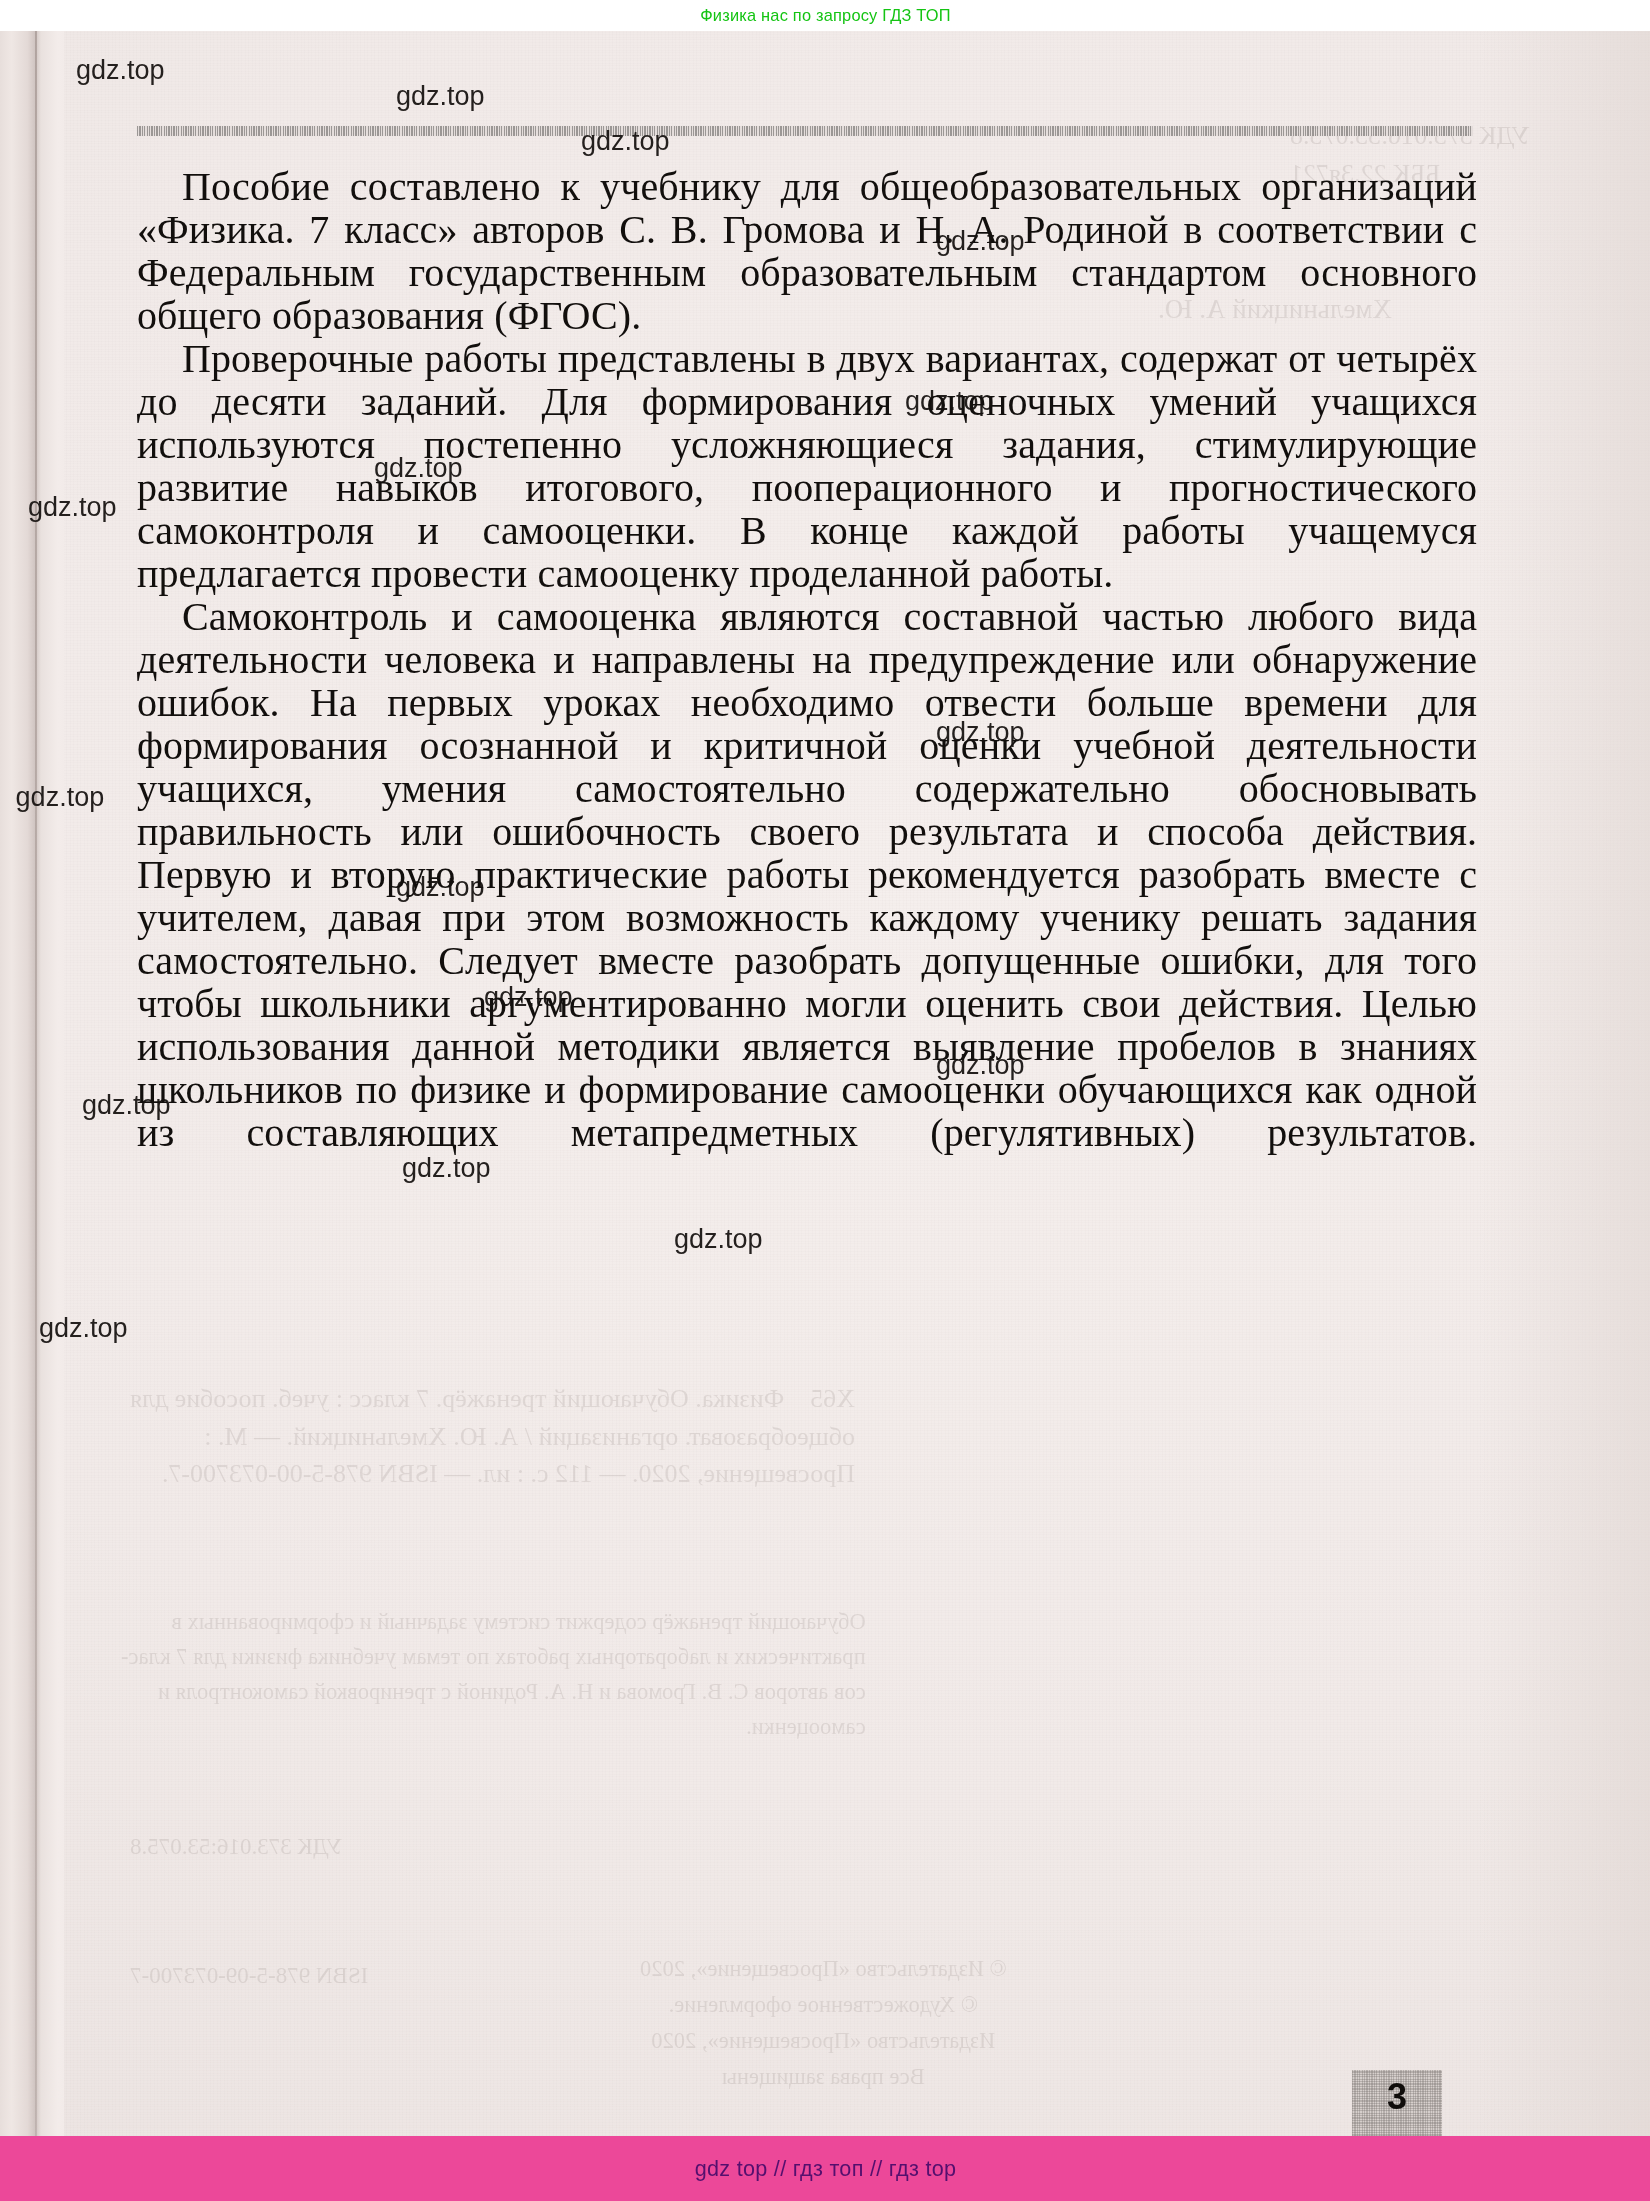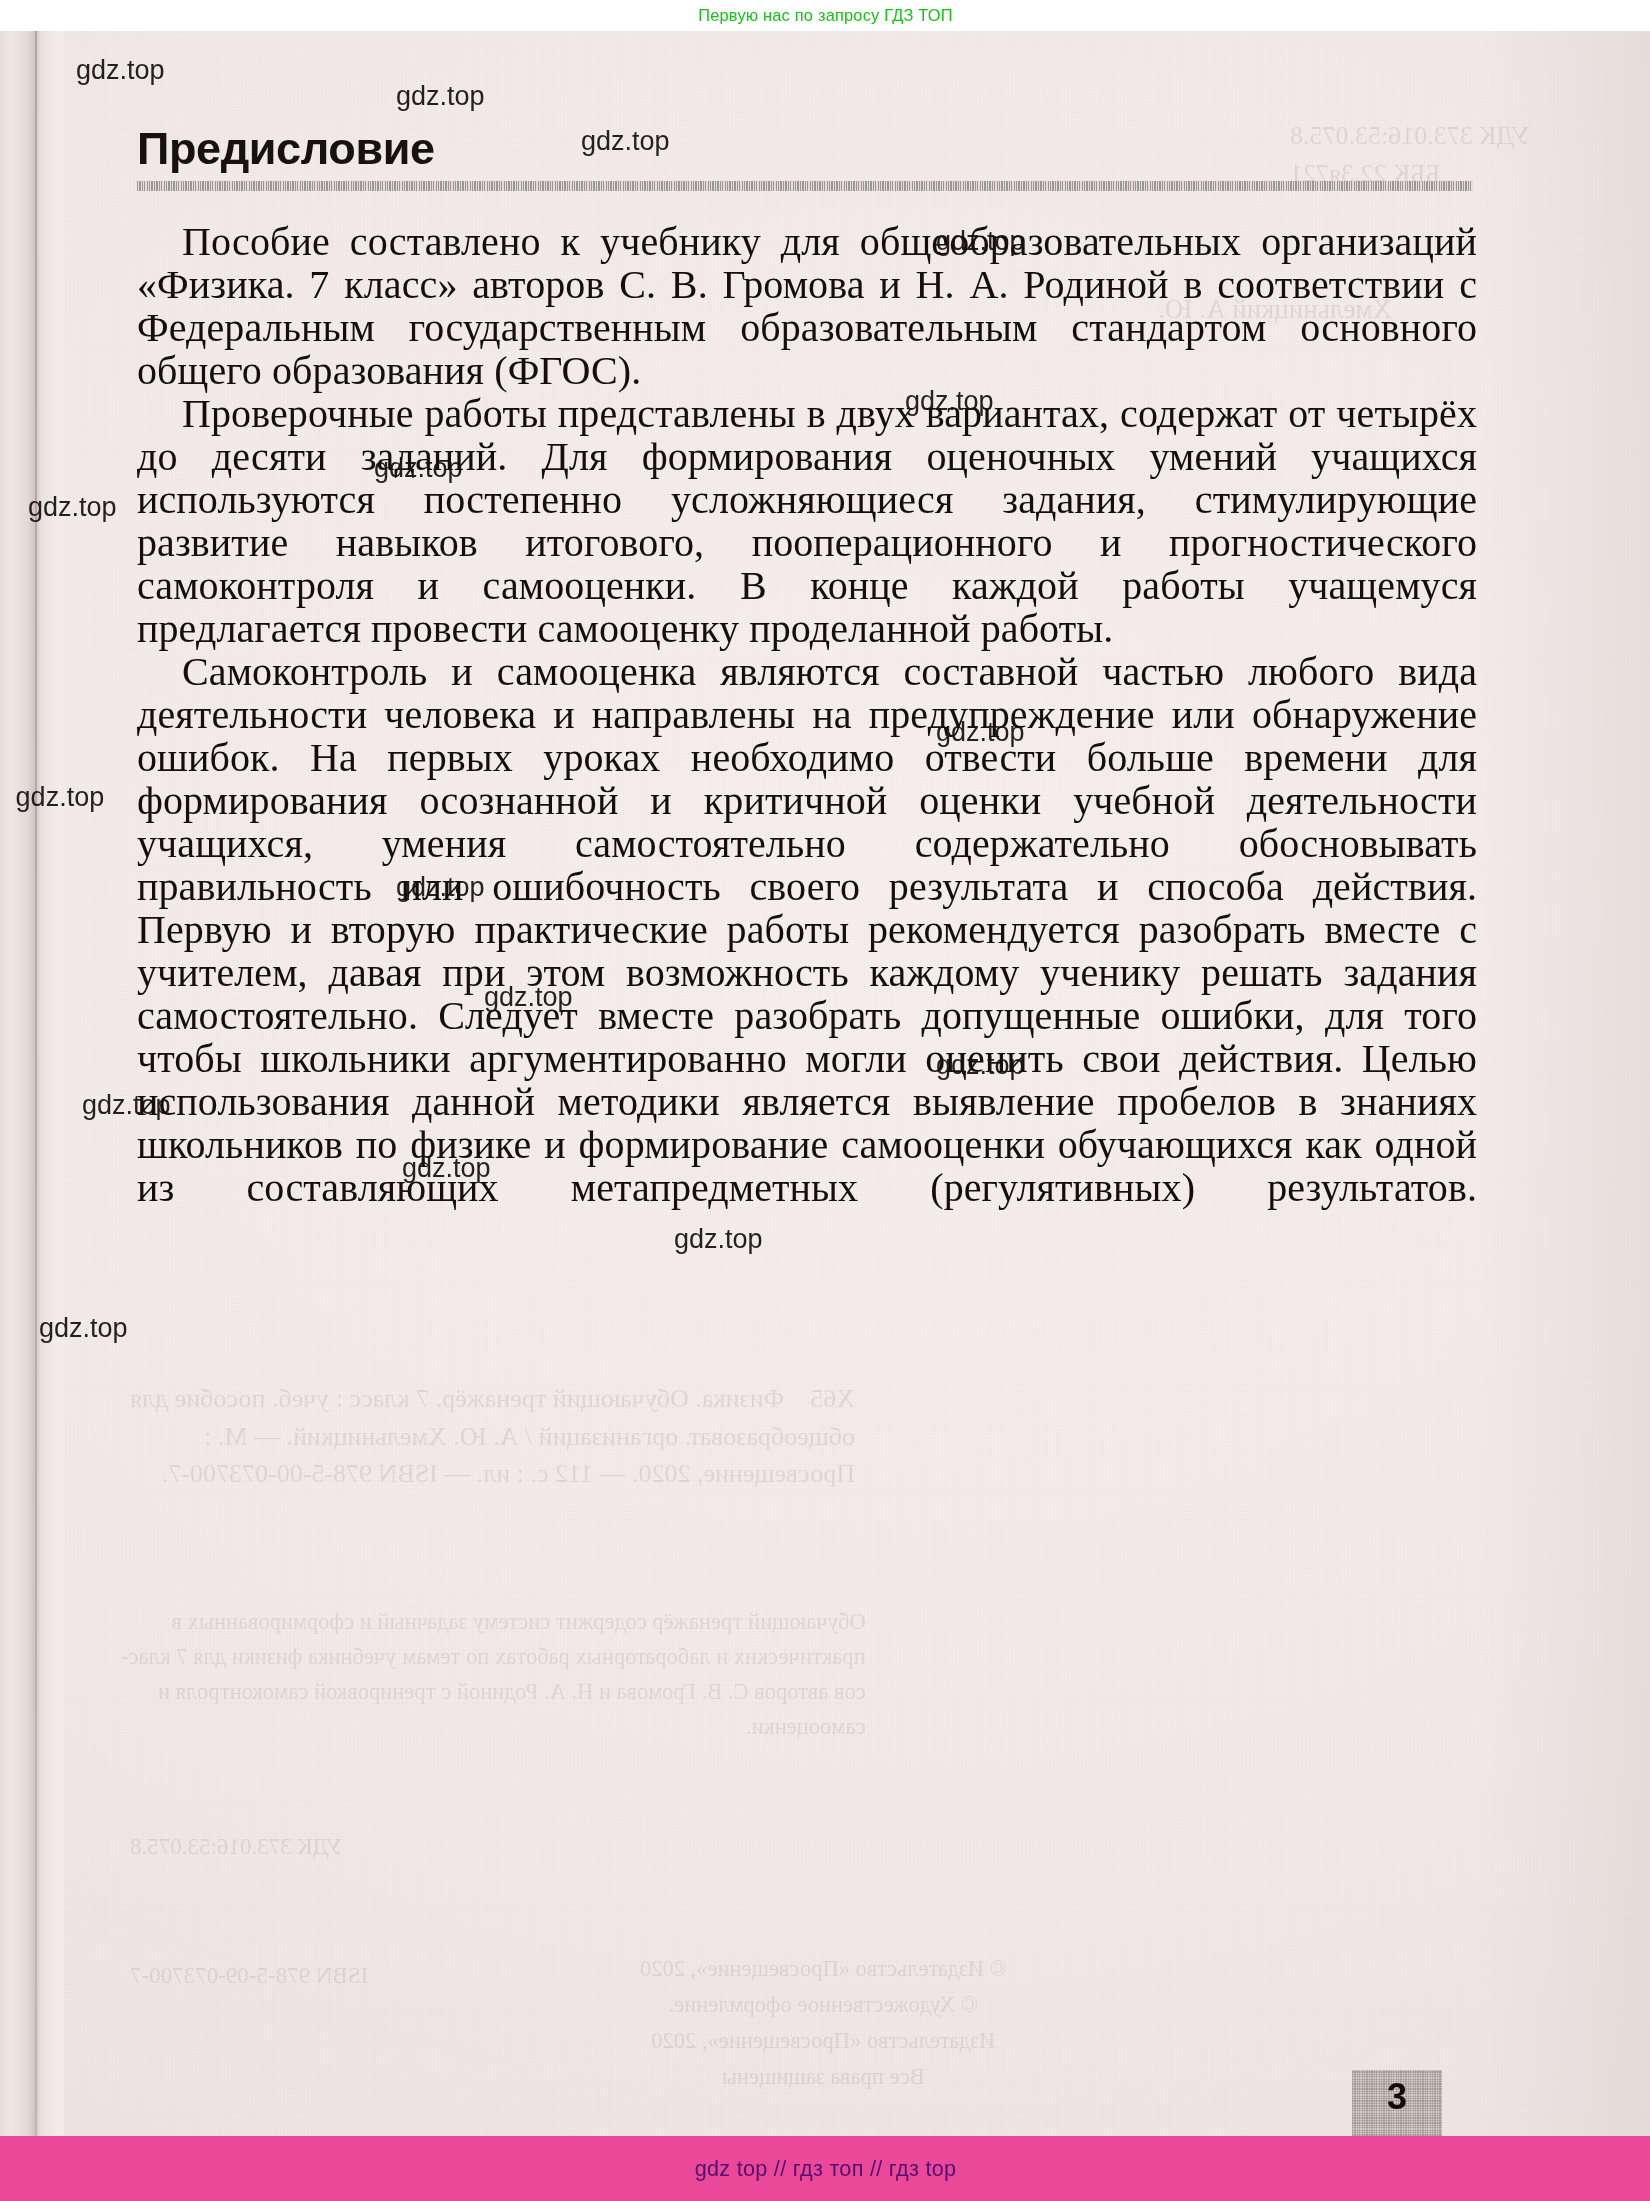--- a/index.html
+++ b/index.html
@@ -202,21 +202,21 @@
     font-family: "Liberation Sans", "DejaVu Sans", sans-serif;
     font-size: 21.6px;
     letter-spacing: 0.3px;
     white-space: nowrap;
   }
 </style>
 </head>
 <body>
 
 <div class="promo-bar">
-  <span>Первую нас по запросу ГДЗ ТОП</span>
+  <span>Физика нас по запросу ГДЗ ТОП</span>
 </div>
 
 <div class="page-scan">
 
   <div class="grain"></div>
   <div class="gutter">
     <div class="gutter-line"></div>
   </div>
   <div class="right-fade"></div>
 
@@ -231,21 +231,20 @@
 сов авторов С. В. Громова и Н. А. Родиной с тренировкой самоконтроля и
 самооценки.</div>
   <div class="bleed b-udk2">УДК 373.016:53.075.8</div>
   <div class="bleed b-isbn">ISBN 978-5-09-073700-7</div>
   <div class="bleed b-pub">© Издательство «Просвещение», 2020
 © Художественное оформление.
 Издательство «Просвещение», 2020
 Все права защищены</div>
 
   <div class="content">
-    <h1 class="doc-title">Предисловие</h1>
     <div class="rule"></div>
 
     <div class="body-text">
       <p>Пособие составлено к учебнику для общеобразовательных организаций «Физика. 7 класс» авторов С. В. Громова и Н. А. Родиной в соответствии с Федеральным государственным образовательным стандартом основного общего образования (ФГОС).</p>
       <p>Проверочные работы представлены в двух вариантах, содержат от четырёх до десяти заданий. Для формирования оценочных умений учащихся используются постепенно усложняющиеся задания, стимулирующие развитие навыков итогового, пооперационного и прогностического самоконтроля и самооценки. В конце каждой работы учащемуся предлагается провести самооценку проделанной работы.</p>
       <p class="last-para">Самоконтроль и самооценка являются составной частью любого вида деятельности человека и направлены на предупреждение или обнаружение ошибок. На первых уроках необходимо отвести больше времени для формирования осознанной и критичной оценки учебной деятельности учащихся, умения самостоятельно содержательно обосновывать правильность или ошибочность своего результата и способа действия. Первую и вторую практические работы рекомендуется разобрать вместе с учителем, давая при этом возможность каждому ученику решать задания самостоятельно. Следует вместе разобрать допущенные ошибки, для того чтобы школьники аргументированно могли оценить свои действия. Целью использования данной методики является выявление пробелов в знаниях школьников по физике и формирование самооценки обучающихся как одной из составляющих метапредметных (регулятивных) результатов.</p>
     </div>
   </div>
 
   <div class="page-num-box">

